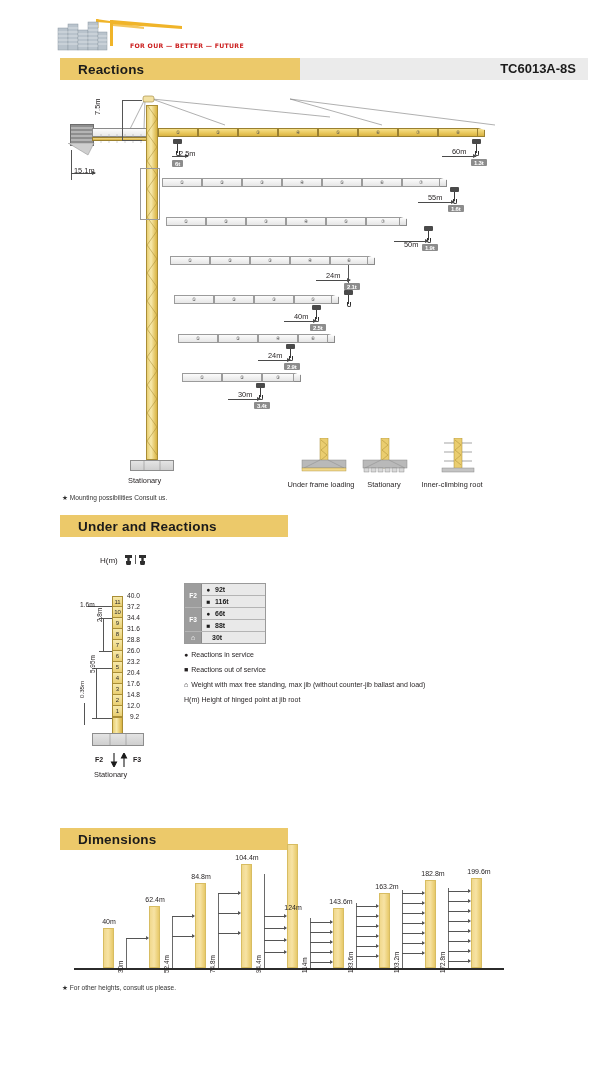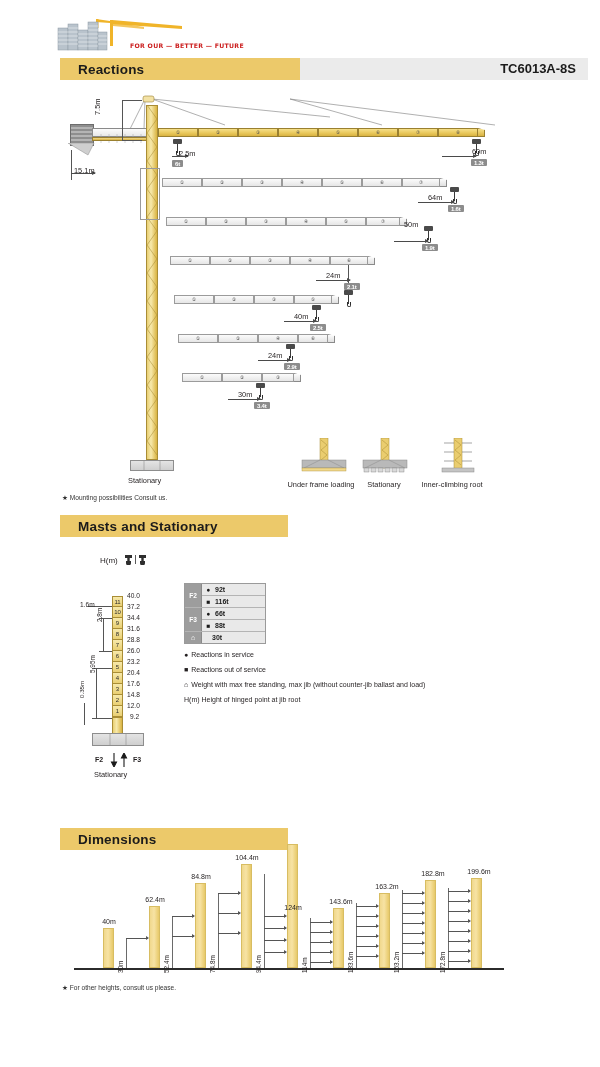--- a/index.html
+++ b/index.html
@@ -262,21 +262,21 @@
   <div class="dimline" style="left:172px; top:156px; width:16px;"></div>
   <div class="lbl" style="left:179px; top:149px;">2.5m</div>
   <div class="cap" style="left:172px; top:160px;">6t</div>
 
   <div class="hook" style="left:472px; top:139px;">
     <div class="blk"></div>
     <div class="rope"></div>
     <div class="hk"></div>
   </div>
   <div class="dimline" style="left:442px; top:156px; width:34px;"></div>
-  <div class="lbl" style="left:452px; top:147px;margin-left:20px;">60m</div>
+  <div class="lbl" style="left:452px; top:147px;">60m</div>
   <div class="cap" style="left:471px; top:159px;">1.3t</div>
 
   <div class="jib grey" style="left:162px; top:178px;">
     <div class="cell" style="width:40px;">
         <span class="cnum">①</span>
       </div>
     <div class="cell" style="width:40px;">
         <span class="cnum">②</span>
       </div>
     <div class="cell" style="width:40px;">
@@ -295,21 +295,21 @@
         <span class="cnum">⑦</span>
       </div>
     <div class="tip"></div>
   </div>
   <div class="hook" style="left:450px; top:187px;">
     <div class="blk"></div>
     <div class="rope"></div>
     <div class="hk"></div>
   </div>
   <div class="dimline" style="left:418px; top:202px; width:36px;"></div>
-  <div class="lbl" style="left:428px; top:193px;">64m</div>
+  <div class="lbl" style="left:428px; top:193px;">55m</div>
   <div class="cap" style="left:448px; top:205px;">1.6t</div>
 
   <div class="jib grey" style="left:166px; top:217px;">
     <div class="cell" style="width:40px;">
         <span class="cnum">①</span>
       </div>
     <div class="cell" style="width:40px;">
         <span class="cnum">②</span>
       </div>
     <div class="cell" style="width:40px;">
@@ -325,21 +325,21 @@
         <span class="cnum">⑦</span>
       </div>
     <div class="tip"></div>
   </div>
   <div class="hook" style="left:424px; top:226px;">
     <div class="blk"></div>
     <div class="rope"></div>
     <div class="hk"></div>
   </div>
   <div class="dimline" style="left:394px; top:241px; width:34px;"></div>
-  <div class="lbl" style="left:404px; top:220px;">50m</div>
+  <div class="lbl" style="left:404px; top:240px;">50m</div>
   <div class="cap" style="left:422px; top:244px;">1.9t</div>
 
   <div class="jib grey" style="left:170px; top:256px;">
     <div class="cell" style="width:40px;">
         <span class="cnum">①</span>
       </div>
     <div class="cell" style="width:40px;">
         <span class="cnum">②</span>
       </div>
     <div class="cell" style="width:40px;">
@@ -494,21 +494,21 @@
       <rect x="8" y="30" width="32" height="4" fill="#c4c4c4" stroke="#8a8a8a" stroke-width="0.5"></rect>
     </svg>
     <div class="cap-t">Inner-climbing root</div>
   </div>
 </div>
 
 <div class="note" style="left:62px; top:494px;">★ Mounting possibilities Consult us.</div>
 
 <div class="sec-bar" style="left:60px; top:515px; width:228px;">
   <div class="fill" style="width:228px;"></div>
-  <div class="title">Masts and Stationary</div>
+  <div class="title">Under and Reactions</div>
 </div>
 
 <div>
   <div class="lbl" style="left:100px; top:556px; font-size:8px;">H(m)</div>
   <svg style="position:absolute; left:124px; top:554px;" width="26" height="11">
     <g fill="#2e2e2e">
       <rect x="1" y="1" width="7" height="3"></rect>
         <rect x="3.3" y="4" width="2.4" height="3"></rect>
       <path d="M2,7 h5 v2 a2.5,2.5 0 0 1 -5,0 z"></path>
       <rect x="15" y="1" width="7" height="3"></rect>

